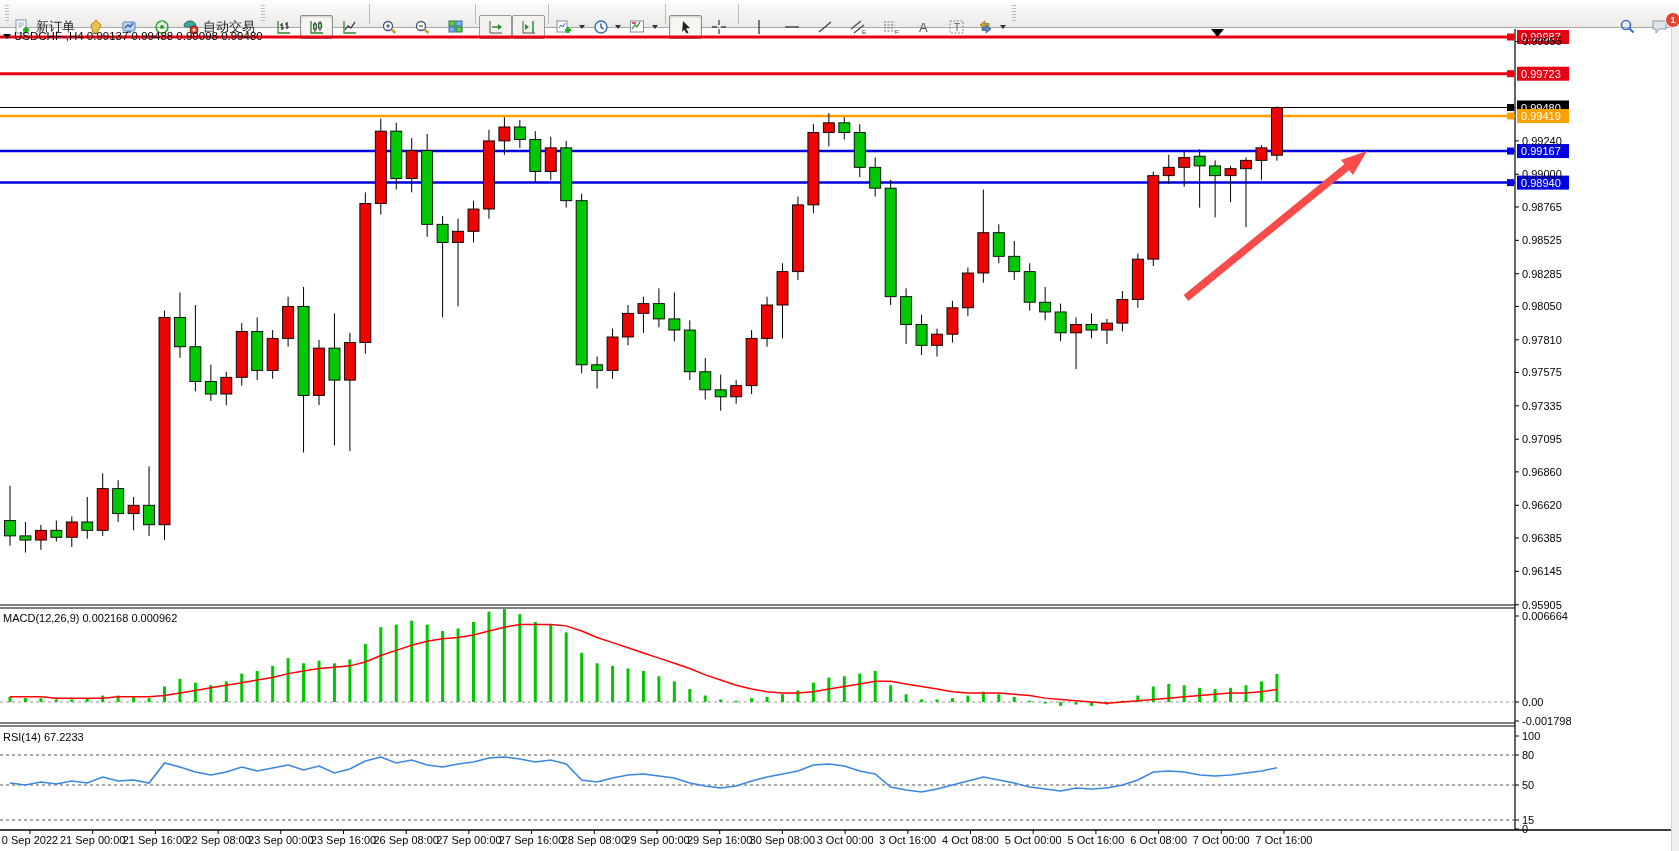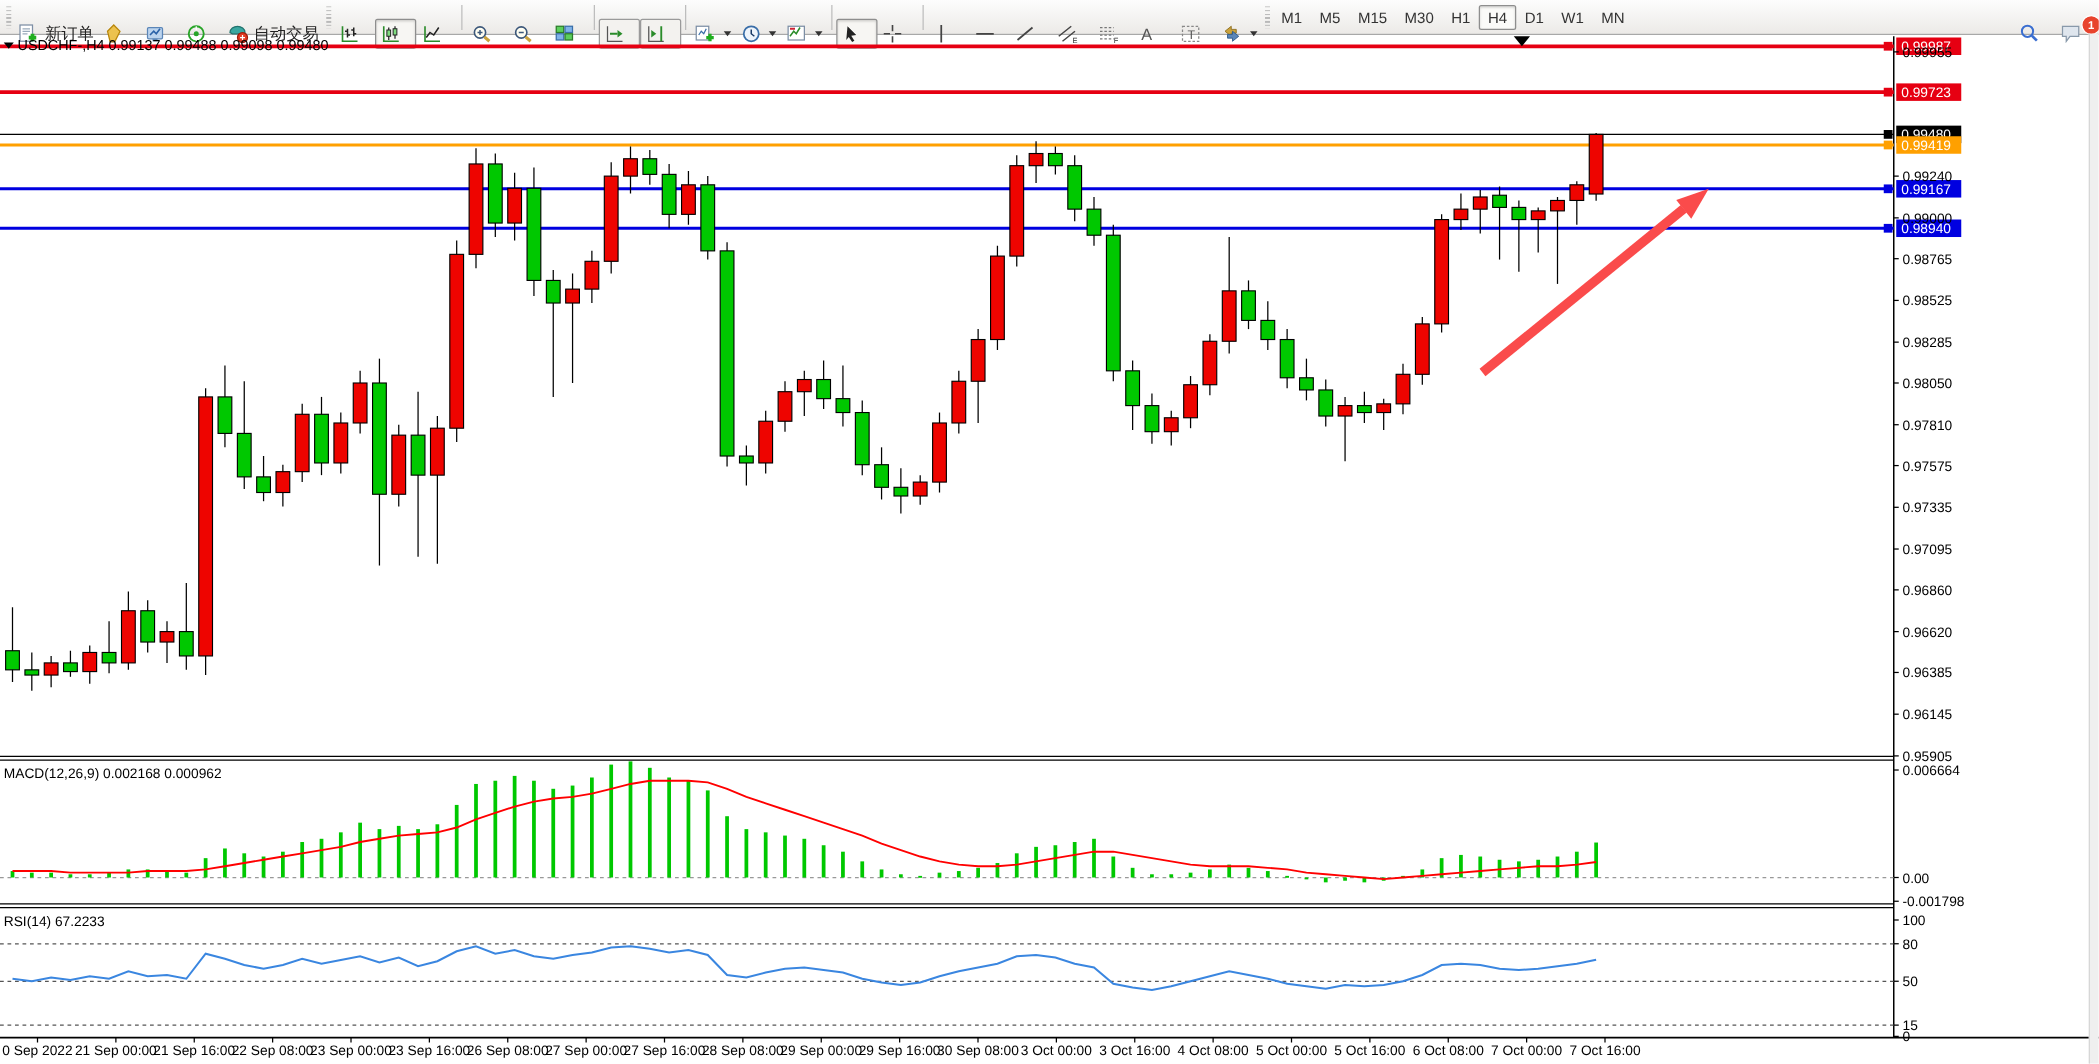--- a/index.html
+++ b/index.html
@@ -5,21 +5,21 @@
   html,body{margin:0;padding:0;background:#fff;}
   body{width:1679px;height:851px;overflow:hidden;font-family:"Liberation Sans",sans-serif;position:relative;}
   
   .toolbar{height:27px;display:flex;align-items:center;background:linear-gradient(#fdfdfd,#eceae7);
            border-bottom:1px solid #a8a8a8;padding:0 3px;white-space:nowrap;}
   .tb-handle{width:4px;height:18px;margin:0 2px;
              background-image:repeating-linear-gradient(#b9b9b9 0 1px,transparent 1px 3px);
              background-size:1px 100%;background-repeat:repeat-x;}
   .tb-sep{width:1px;height:20px;background:#bdbdbd;margin:0 3px;}
   .tb-btn{height:22px;min-width:25px;border:1px solid transparent;background:transparent;
-          display:flex;align-items:center;gap:4px;
+          display:flex;align-items:center;justify-content:center;gap:4px;
           font:13px "Liberation Sans",sans-serif;color:#222;padding:0 3px;border-radius:2px;cursor:default;margin-top:26px;}
   .tb-btn.pressed{background:#f7f6f3;border:1px solid #8e8e8e;box-shadow:inset 0 1px 2px rgba(0,0,0,.18);}
   .tb-btn.bordered{border:1px solid #9a9a9a;background:#f3f2ef;}
   .tb-btn svg{display:block;}
   .caret{width:0;height:0;border-left:3px solid transparent;border-right:3px solid transparent;
          border-top:4px solid #333;margin-left:2px;}
   .tf-btn{height:20px;border:1px solid transparent;background:transparent;padding:1px 6px;
           font:12px "Liberation Sans",sans-serif;color:#333;border-radius:2px;}
   .tf-btn.pressed{background:#fbfbf9;border:1px solid #8e8e8e;box-shadow:inset 0 1px 2px rgba(0,0,0,.18);}
   .tb-spacer{flex:1;}
@@ -228,21 +228,20 @@
   </div>
   <div class="tb-btn">
     <svg width="17" height="16" viewBox="0 0 17 16">
       <path d="M3 6l5-4v2.5h4v3H8V10z" fill="#caa23c" stroke="#8a6a1a" stroke-width="0.7"></path>
       <path d="M14 10l-5 4v-2.5H5v-3h4V6z" fill="#5b86b8" stroke="#2a5a8a" stroke-width="0.7"></path>
     </svg>
     <span class="caret"></span>
   </div>
 
   <div class="tb-handle"></div>
-  <div id="tf-group"><button class="tf-btn">M1</button><button class="tf-btn">M5</button><button class="tf-btn">M15</button><button class="tf-btn">M30</button><button class="tf-btn">H1</button><button class="tf-btn pressed">H4</button><button class="tf-btn">D1</button><button class="tf-btn">W1</button><button class="tf-btn">MN</button></div>
 
   <div class="tb-spacer"></div>
 
   <div class="tb-btn">
     <svg width="18" height="17" viewBox="0 0 18 17">
       <circle cx="8" cy="7" r="4.5" fill="none" stroke="#3a6ed0" stroke-width="1.6"></circle>
       <path d="M11.5 10.5l4 4" stroke="#3a6ed0" stroke-width="2.2"></path>
     </svg>
   </div>
   <div class="tb-btn chat-wrap">

